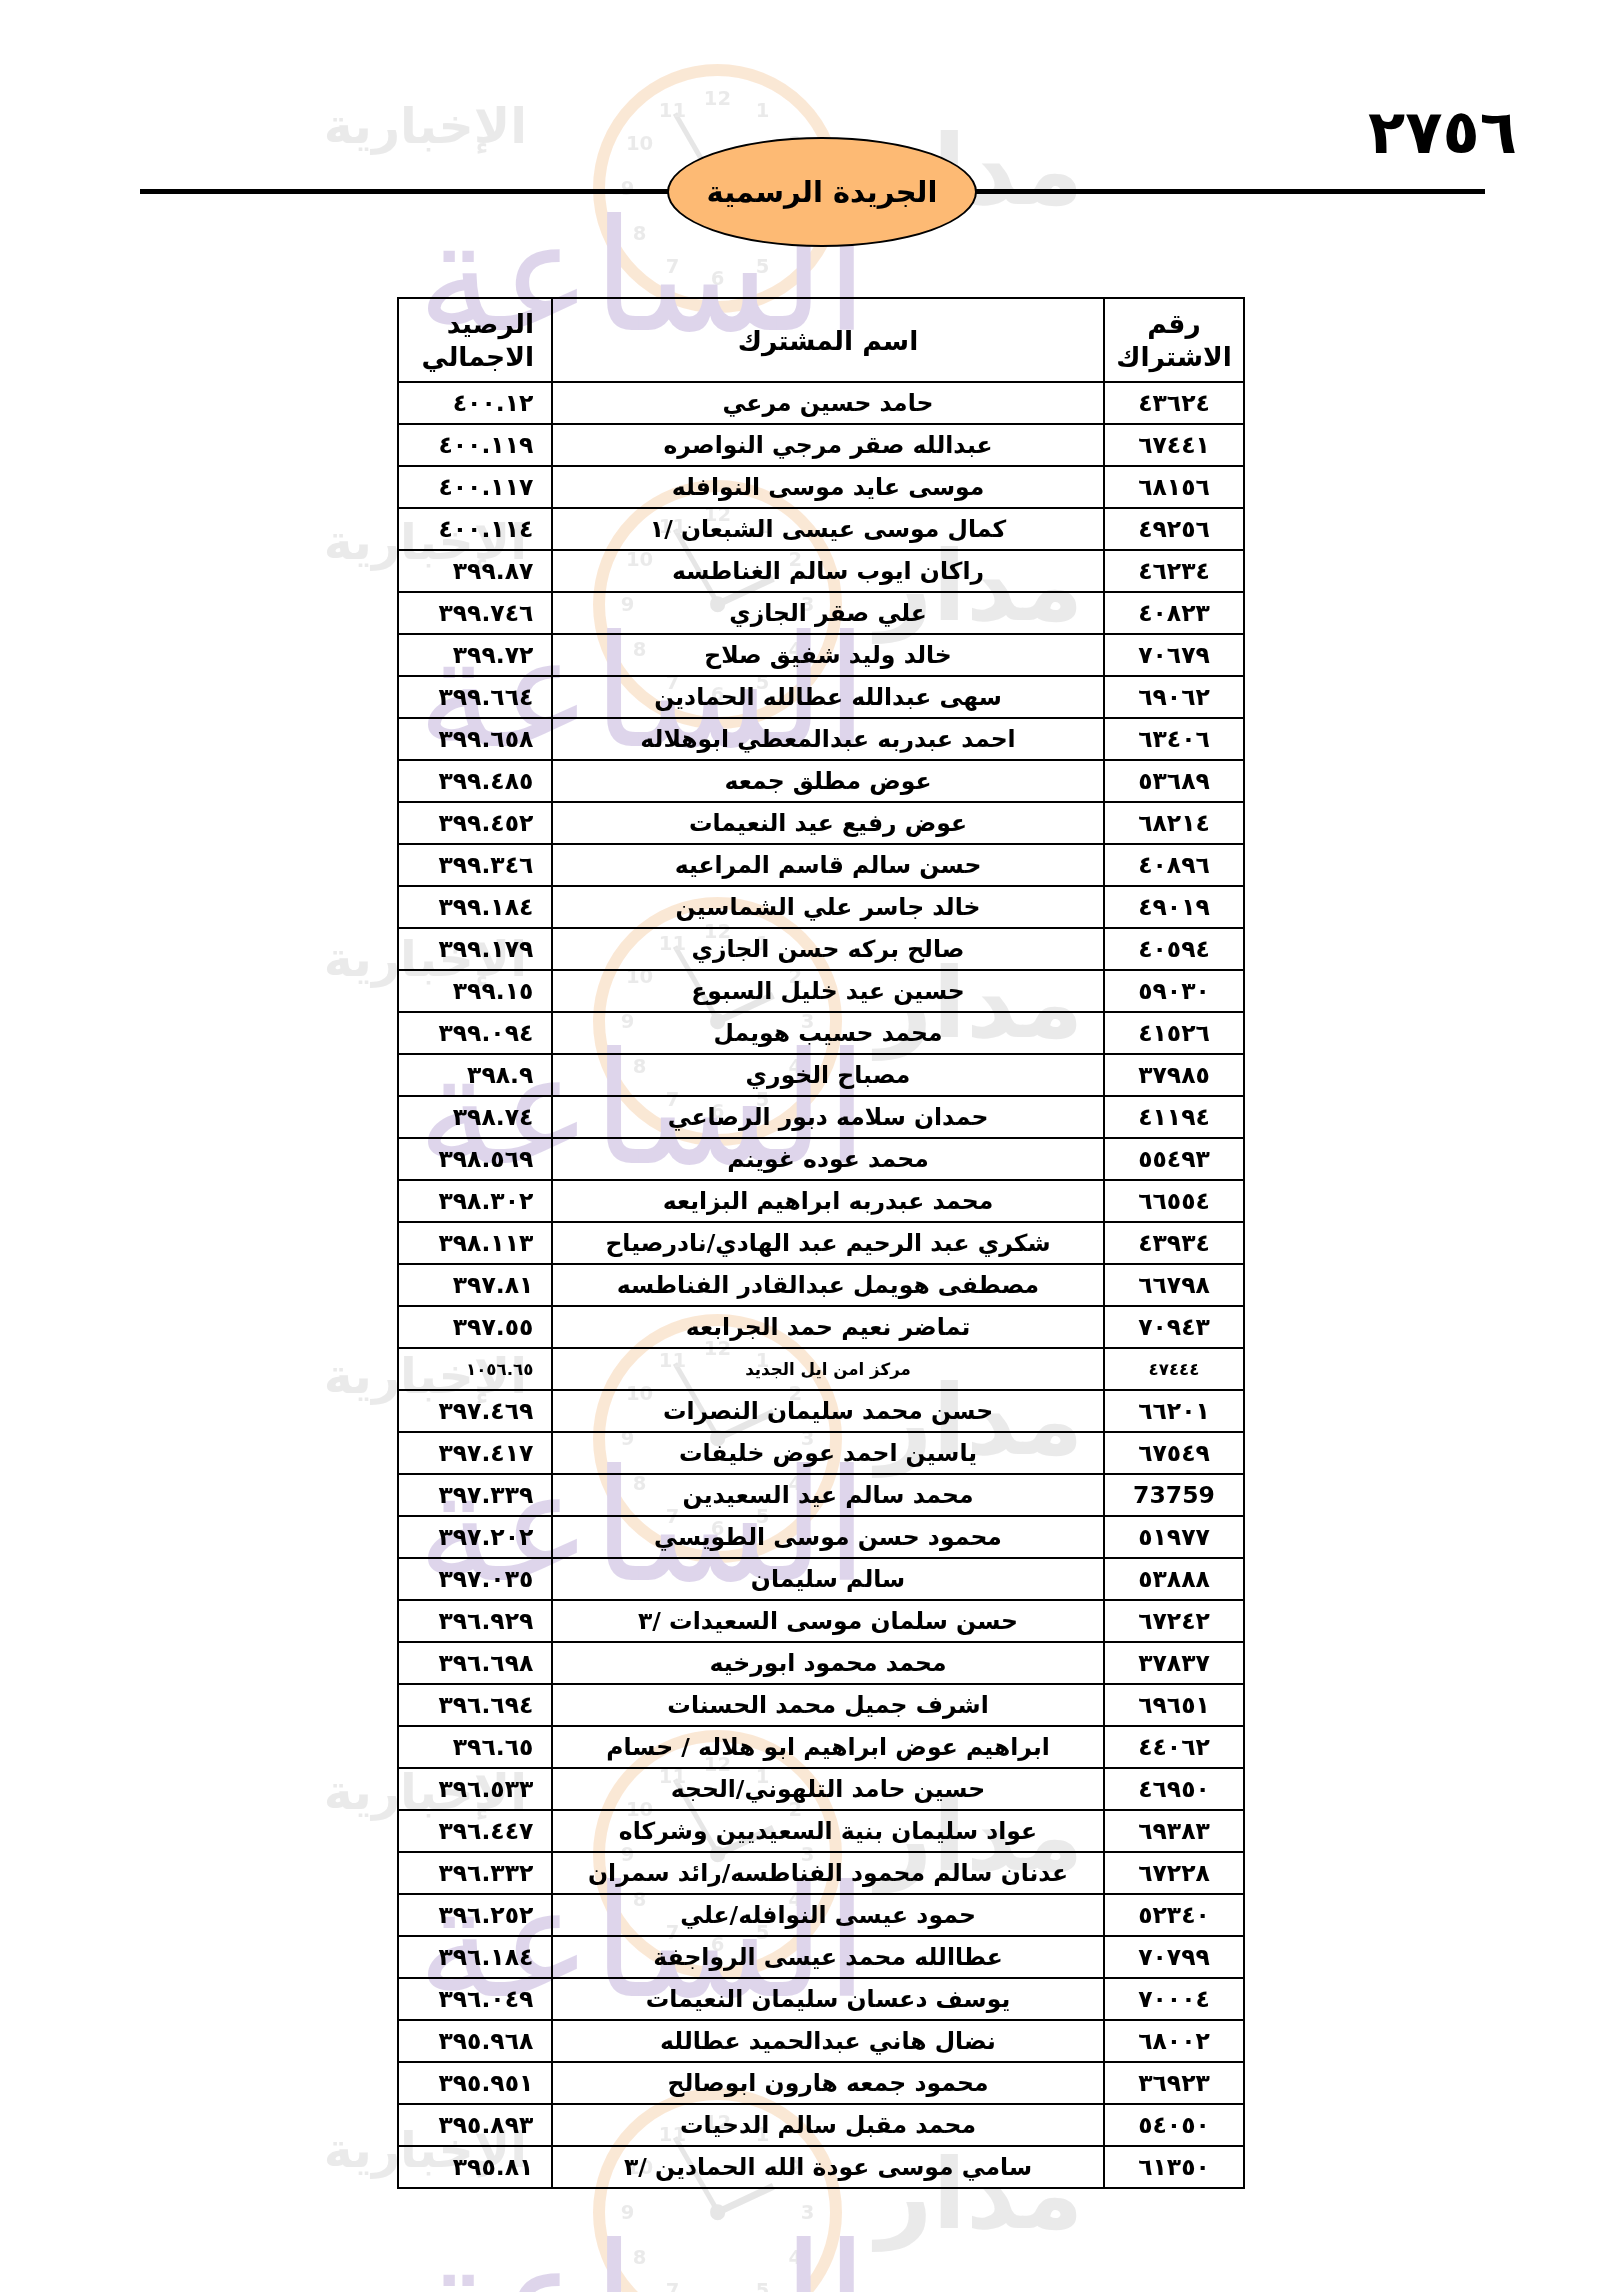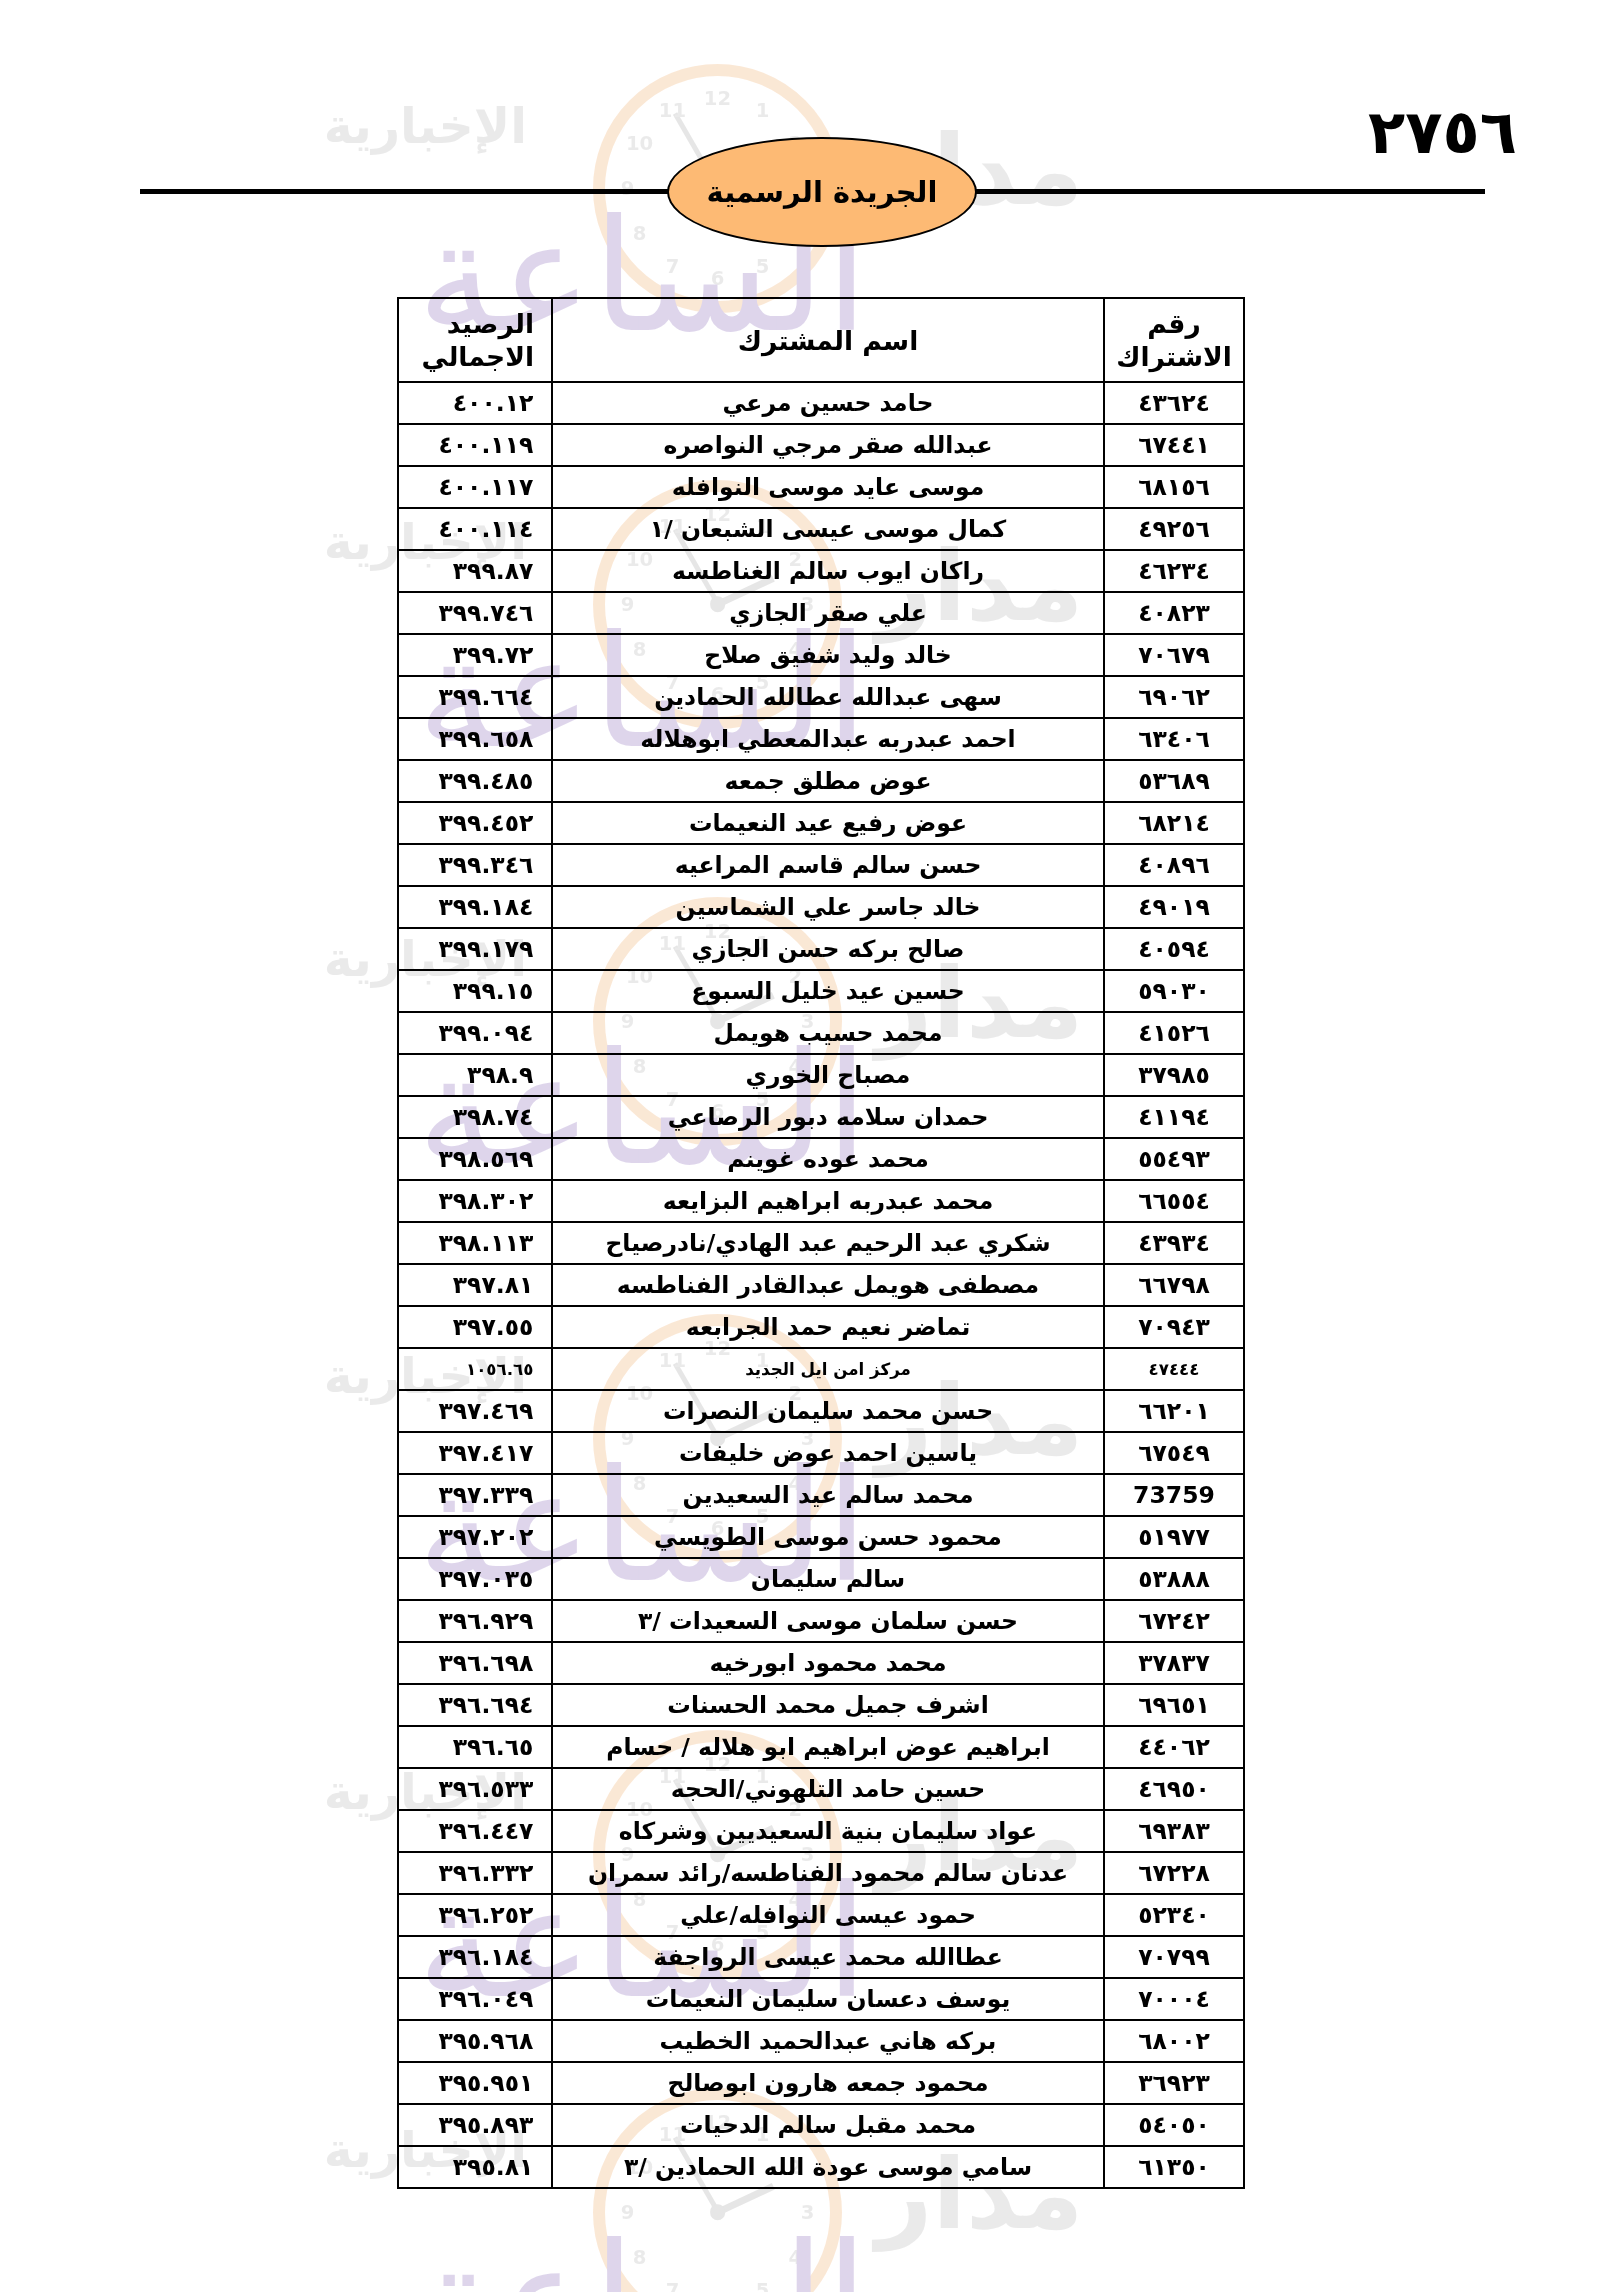--- a/index.html
+++ b/index.html
@@ -394,21 +394,21 @@
             <td class="col-name">عطاالله محمد عيسى الرواجفة</td>
             <td class="col-balance">٣٩٦.١٨٤</td>
           </tr>
           <tr>
             <td class="col-number">٧٠٠٠٤</td>
             <td class="col-name">يوسف دعسان سليمان النعيمات</td>
             <td class="col-balance">٣٩٦.٠٤٩</td>
           </tr>
           <tr>
             <td class="col-number">٦٨٠٠٢</td>
-            <td class="col-name">بركه هاني عبدالحميد الخطيب</td>
+            <td class="col-name">نضال هاني عبدالحميد عطالله</td>
             <td class="col-balance">٣٩٥.٩٦٨</td>
           </tr>
           <tr>
             <td class="col-number">٣٦٩٢٣</td>
             <td class="col-name">محمود جمعه هارون ابوصالح</td>
             <td class="col-balance">٣٩٥.٩٥١</td>
           </tr>
           <tr>
             <td class="col-number">٥٤٠٥٠</td>
             <td class="col-name">محمد مقبل سالم الدحيات</td>

